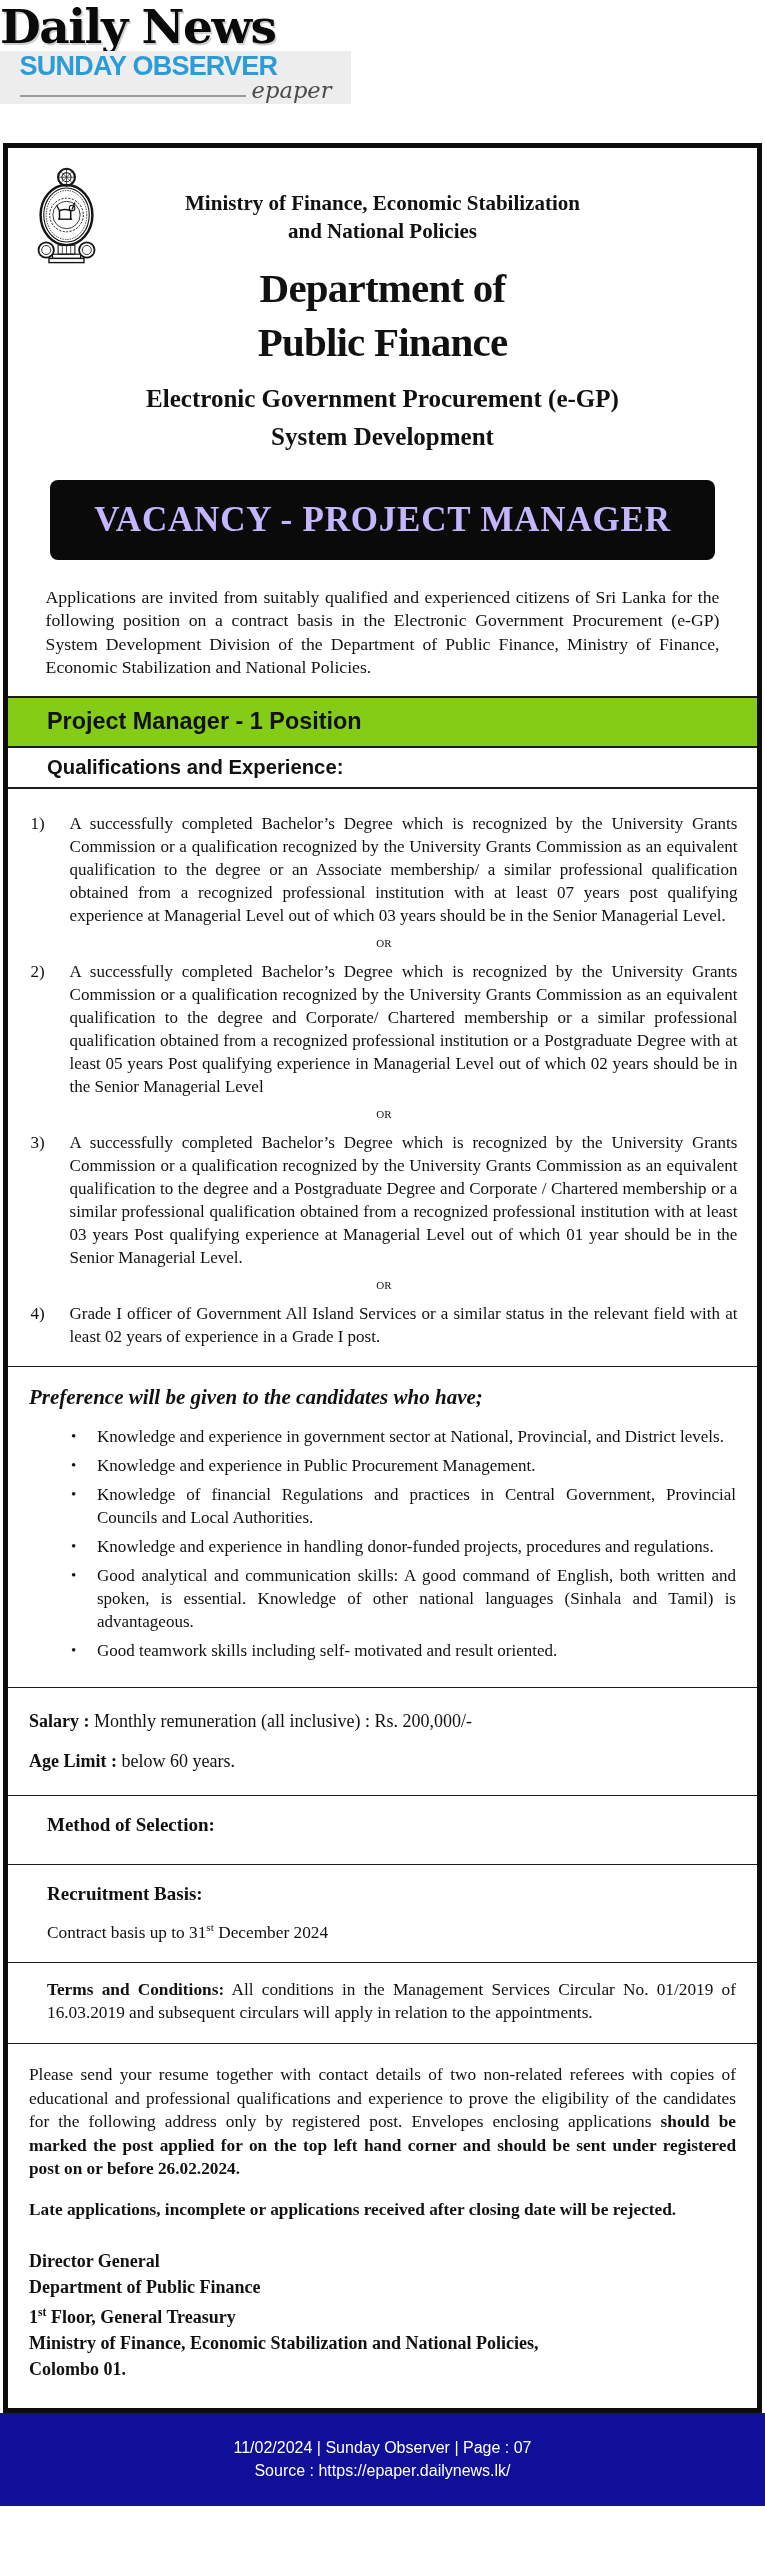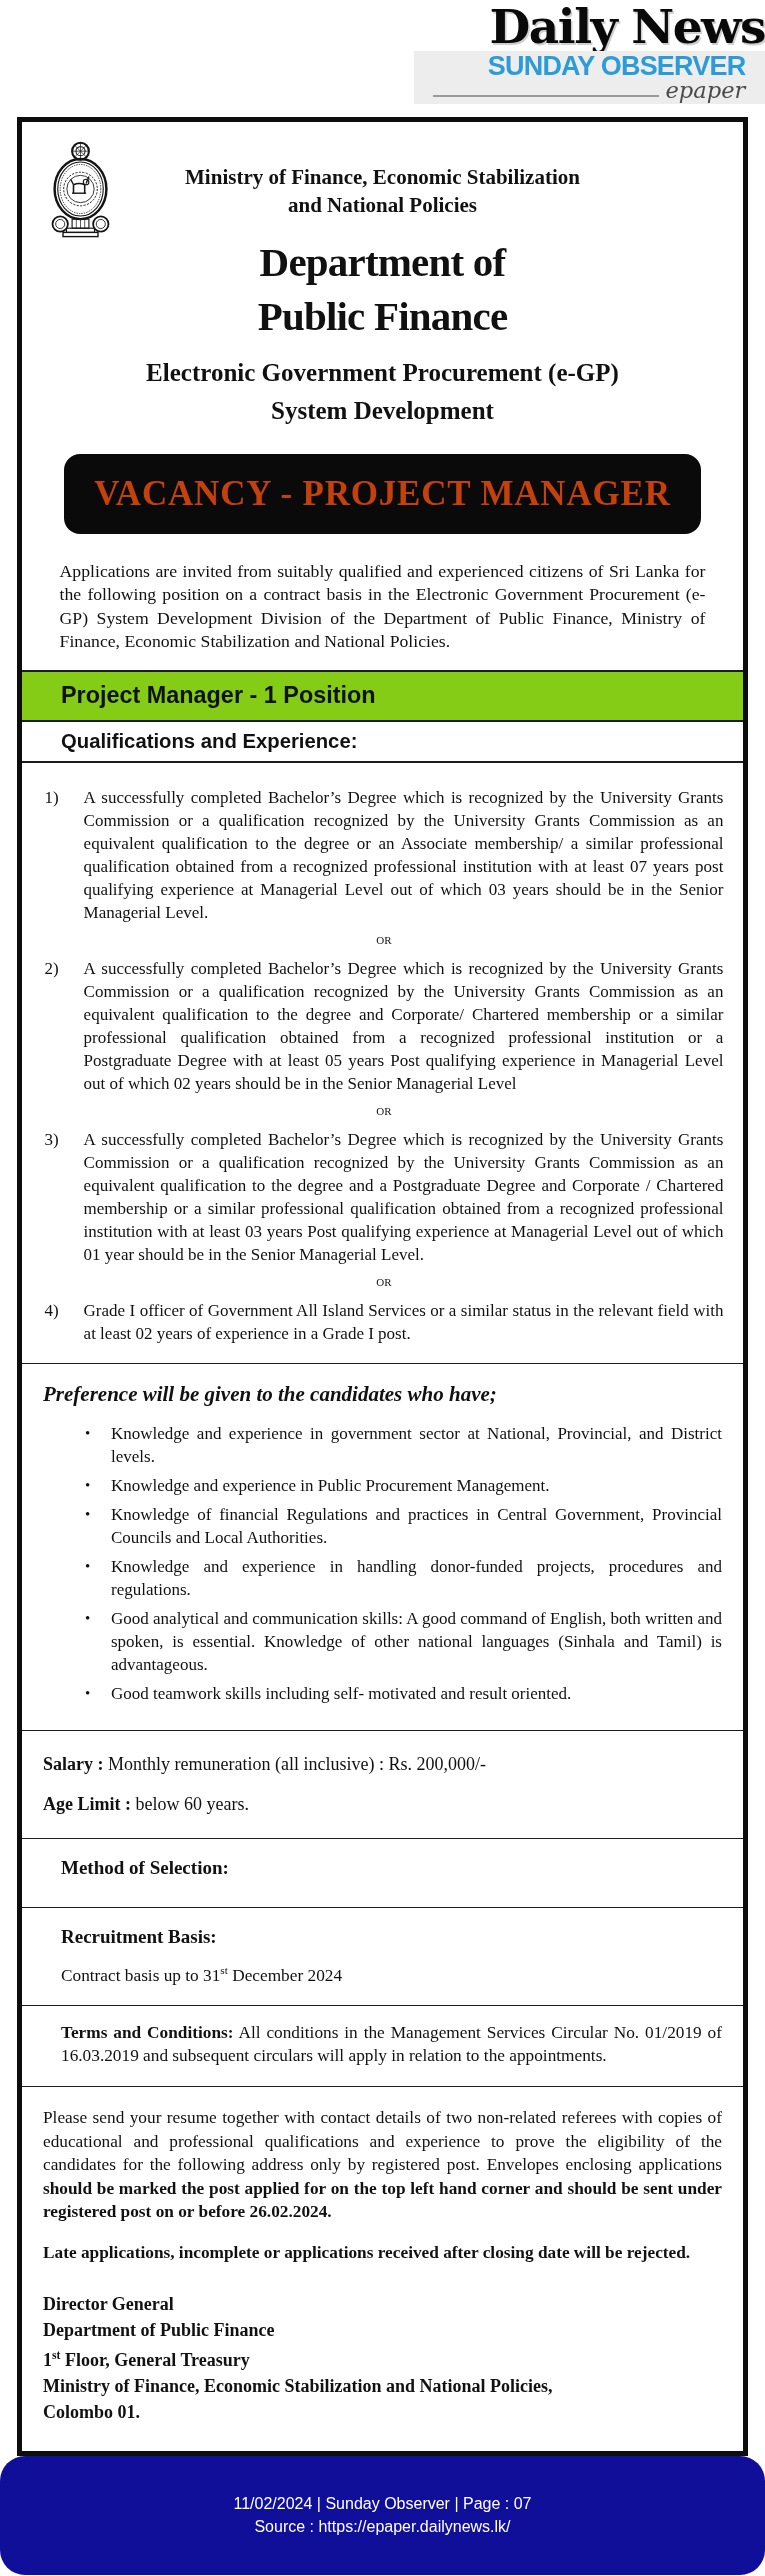--- a/index.html
+++ b/index.html
@@ -1,38 +1,38 @@
 <!DOCTYPE html>
 <html style="font-size:12px"><head>
 <meta charset="utf-8">
 <style>
   html,body{margin:0;padding:0;background:#ffffff;}
   body{width:765px;font-family:"Liberation Serif","DejaVu Serif",serif;color:#111;}
 
   
-  .masthead{height:117px;text-align:right;padding-top:3px;box-sizing:border-box;}
+  .masthead{height:143px;text-align:left;padding-top:3px;box-sizing:border-box;}
   .mast-title{font-family:"DejaVu Serif",serif;font-weight:bold;font-size:47px;line-height:48px;
               letter-spacing:-1.5px;color:#0a0a0a;text-shadow:1.5px 1.5px 0 #cfcfcf;}
   .mast-lower{display:inline-block;background:#ededed;padding:0.8px 19.6px 2.3px 19.6px;}
   .mast-subtitle{font-family:"Liberation Sans",sans-serif;font-weight:800;font-size:27px;line-height:29px;
                  color:#2b9cd8;letter-spacing:-0.8px;}
   .mast-tagline-row{display:flex;align-items:flex-end;justify-content:center;gap:6px;margin-top:-3px;}
   .mast-rule{width:226px;border-bottom:2.3px solid #9a9a9a;margin-bottom:5.3px;}
   .mast-tagline{font-family:"DejaVu Serif",serif;font-style:italic;font-size:22.6px;line-height:24px;color:#4a4a4a;}
 
   
-  .ad-frame{margin:0 17px;border:5.3px solid #0d0d0d;background:#fff;}
+  .ad-frame{margin:0 3px;border:5.3px solid #0d0d0d;background:#fff;}
 
   .header-section{position:relative;padding:13.6px 18px 16.6px 18px;}
   .emblem{position:absolute;left:22.6px;top:18px;width:71px;height:105px;}
   .ministry{margin-top:27px;text-align:center;font-weight:bold;font-size:21px;line-height:28px;}
   .department{margin-top:16.6px;text-align:center;font-weight:bold;font-size:41px;line-height:54px;letter-spacing:-0.8px;}
   .program{margin-top:10.5px;text-align:center;font-weight:bold;font-size:25px;line-height:38px;}
-  .vacancy-banner{margin:24px 24px 0 24px;background:#0a0a0a;border-radius:16px;height:80px;
-                  display:flex;align-items:center;justify-content:center;color:#c2410c;
+  .vacancy-banner{margin:24px 24px 0 24px;background:#0a0a0a;border-radius:8px;height:80px;
+                  display:flex;align-items:center;justify-content:center;color:#c4b5fd;
                   font-weight:bold;font-size:35px;letter-spacing:0.8px;}
   .intro{margin:26px 19.6px 0 19.6px;font-size:17.7px;line-height:23.4px;text-align:justify;}
 
   .title-bar{border-top:2.3px solid #1c1c1c;border-bottom:2.3px solid #1c1c1c;background:#84cc16;
              height:48px;display:flex;align-items:center;padding-left:39px;
              font-family:"Liberation Sans",sans-serif;font-weight:bold;font-size:23.4px;}
   .quals-header{border-bottom:2.3px solid #1c1c1c;height:39px;display:flex;align-items:center;padding-left:39px;
              font-family:"Liberation Sans",sans-serif;font-weight:bold;font-size:20.3px;}
 
   .quals-section{padding:22.6px 19.6px 18px 22.6px;border-bottom:1.5px solid #1c1c1c;}
@@ -58,23 +58,23 @@
 
   .final-section{padding:19.6px 21px 26px 21px;}
   .apply-par{font-size:17.3px;line-height:23.4px;text-align:justify;}
   .apply-par b{font-weight:bold;}
   .late-par{font-weight:bold;font-size:17.3px;line-height:23.4px;text-align:justify;margin-top:18px;}
   .signature{margin-top:26px;font-weight:bold;font-size:18px;line-height:26px;}
 
   sup{font-size:0.65em;}
 
   
-  .footer-band{margin-top:0;background:#0f0f99;height:119px;display:flex;flex-direction:column;
+  .footer-band{margin-top:0;background:#0f0f99;height:93px;display:flex;flex-direction:column;
                align-items:center;justify-content:center;gap:4.5px;color:#ffffff;
-               font-family:"Liberation Sans",sans-serif;font-size:16px;border-radius:25px;}
+               font-family:"Liberation Sans",sans-serif;font-size:16px;}
 </style>
 </head>
 <body>
 
 <div class="masthead">
   <div class="mast-title">Daily News</div>
   <div class="mast-lower">
     <div class="mast-subtitle">SUNDAY OBSERVER</div>
     <div class="mast-tagline-row">
       <span class="mast-rule"></span>

